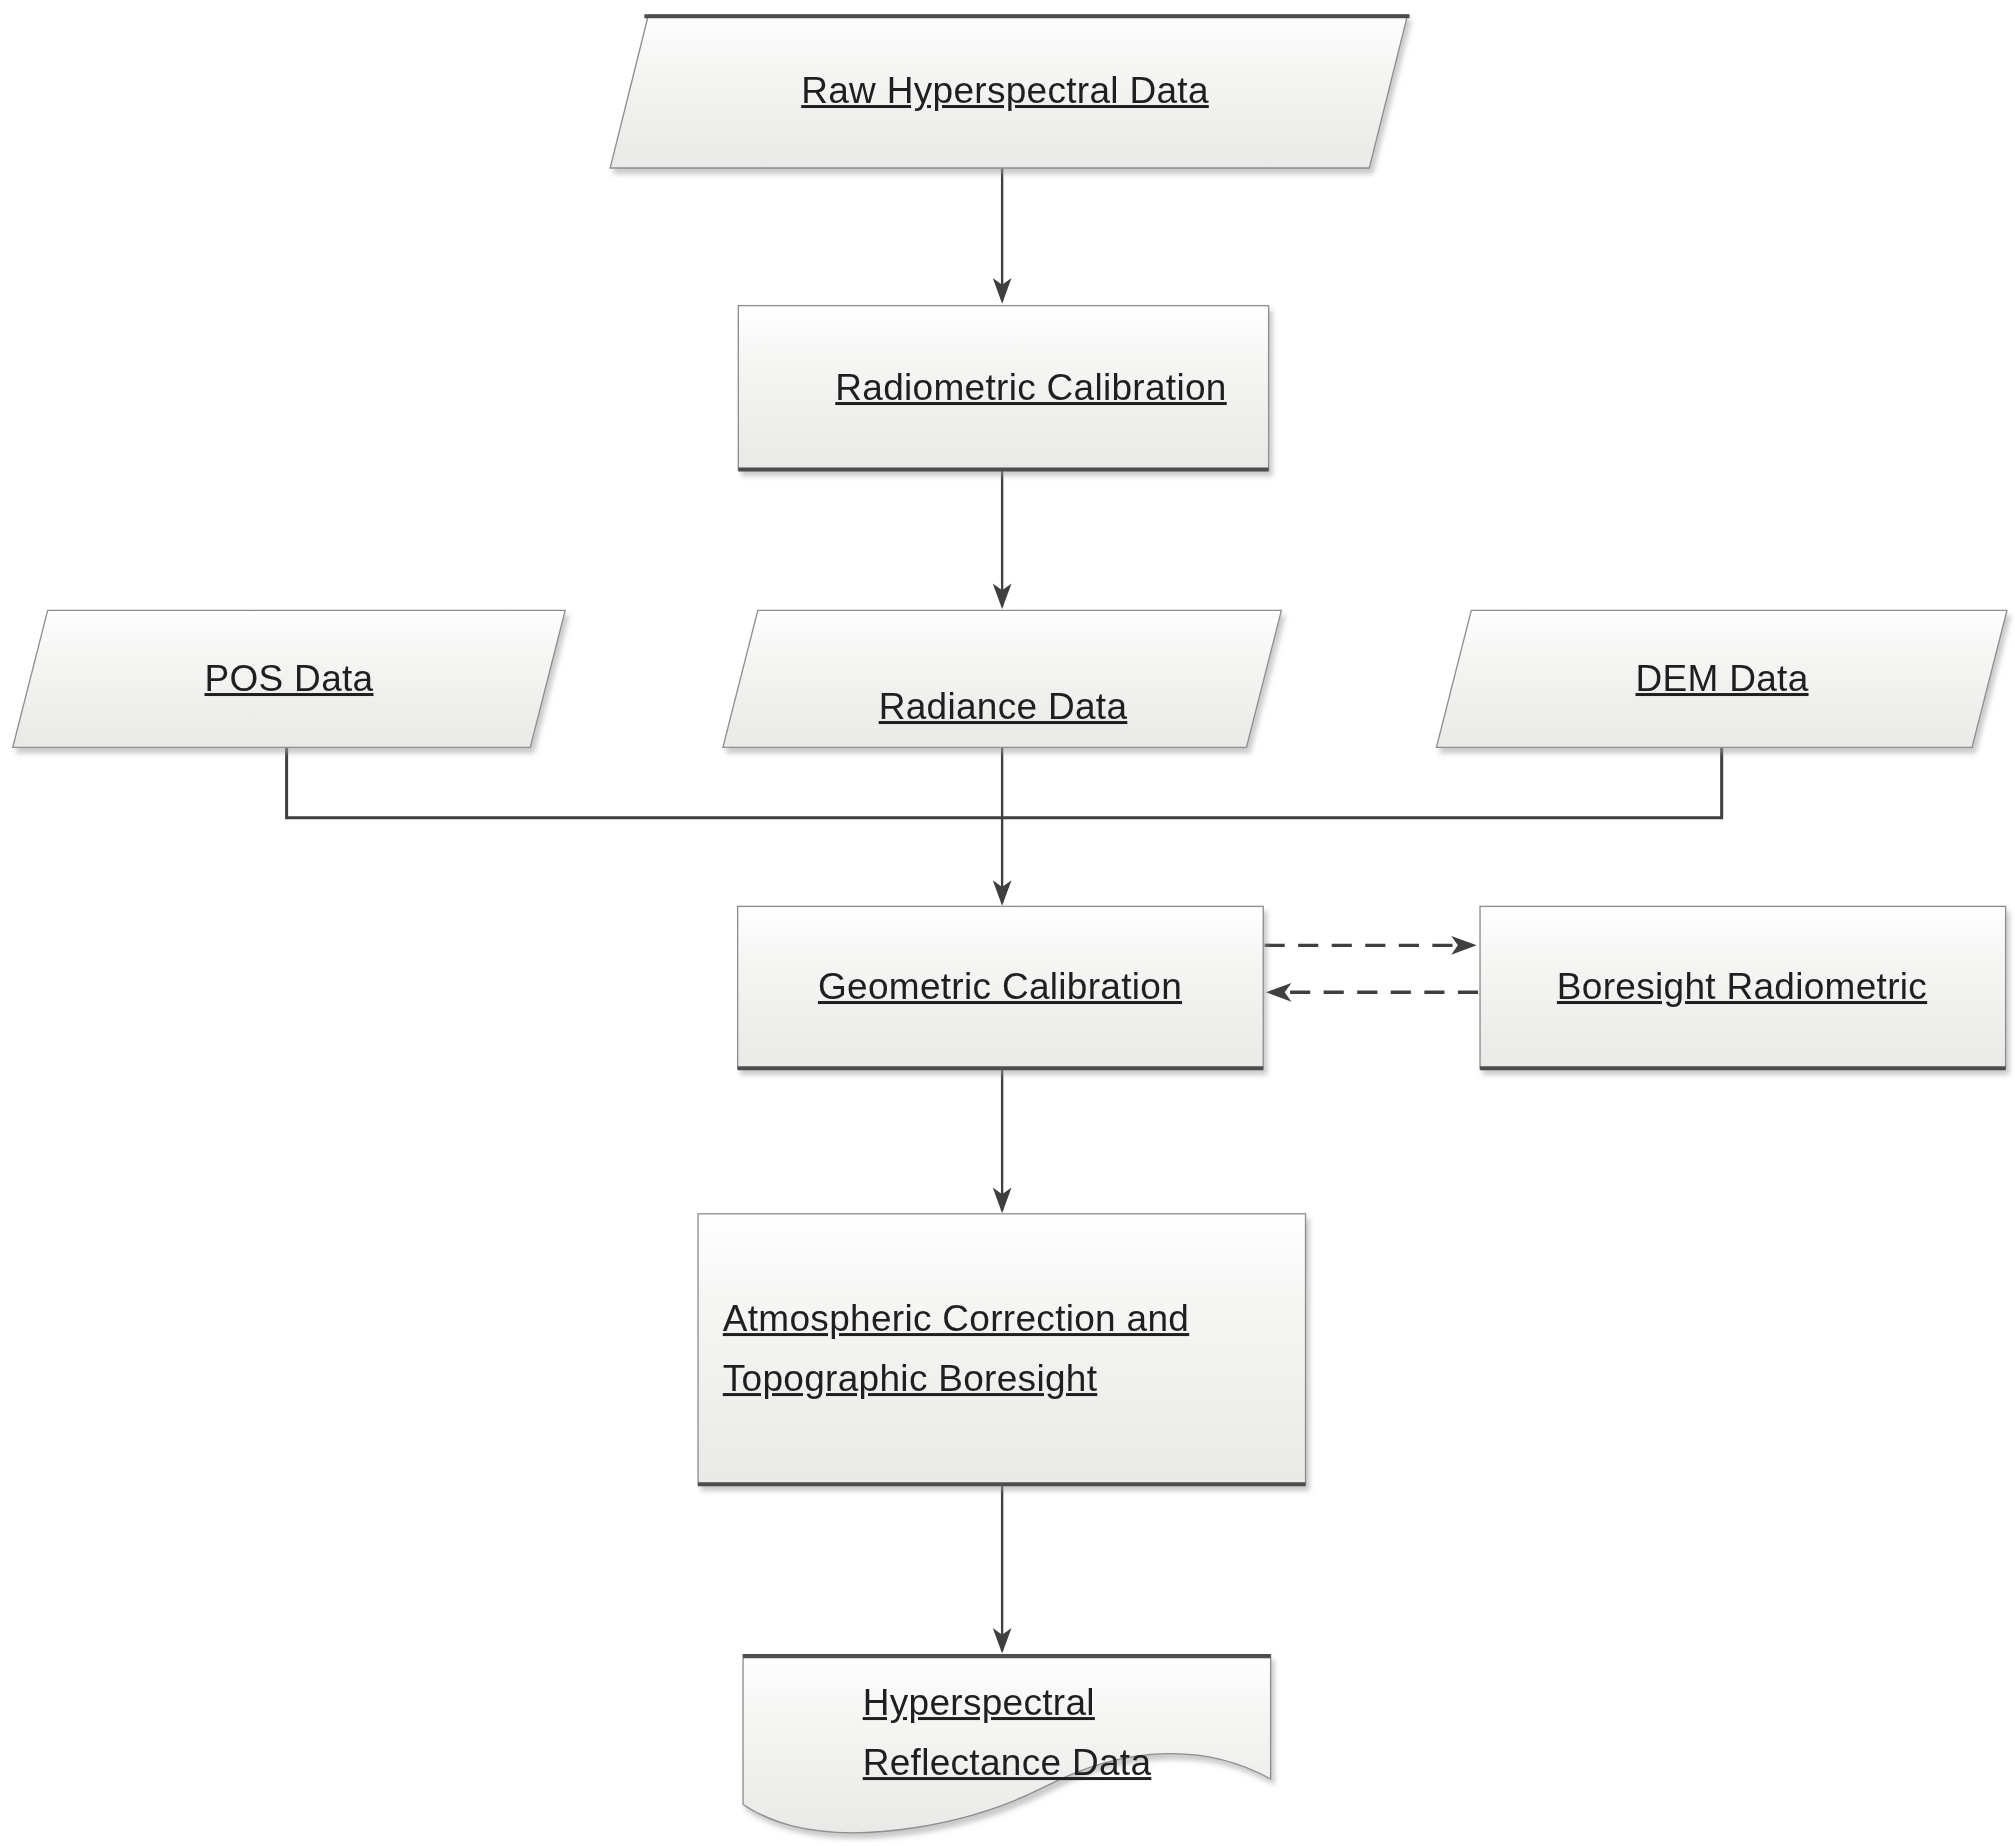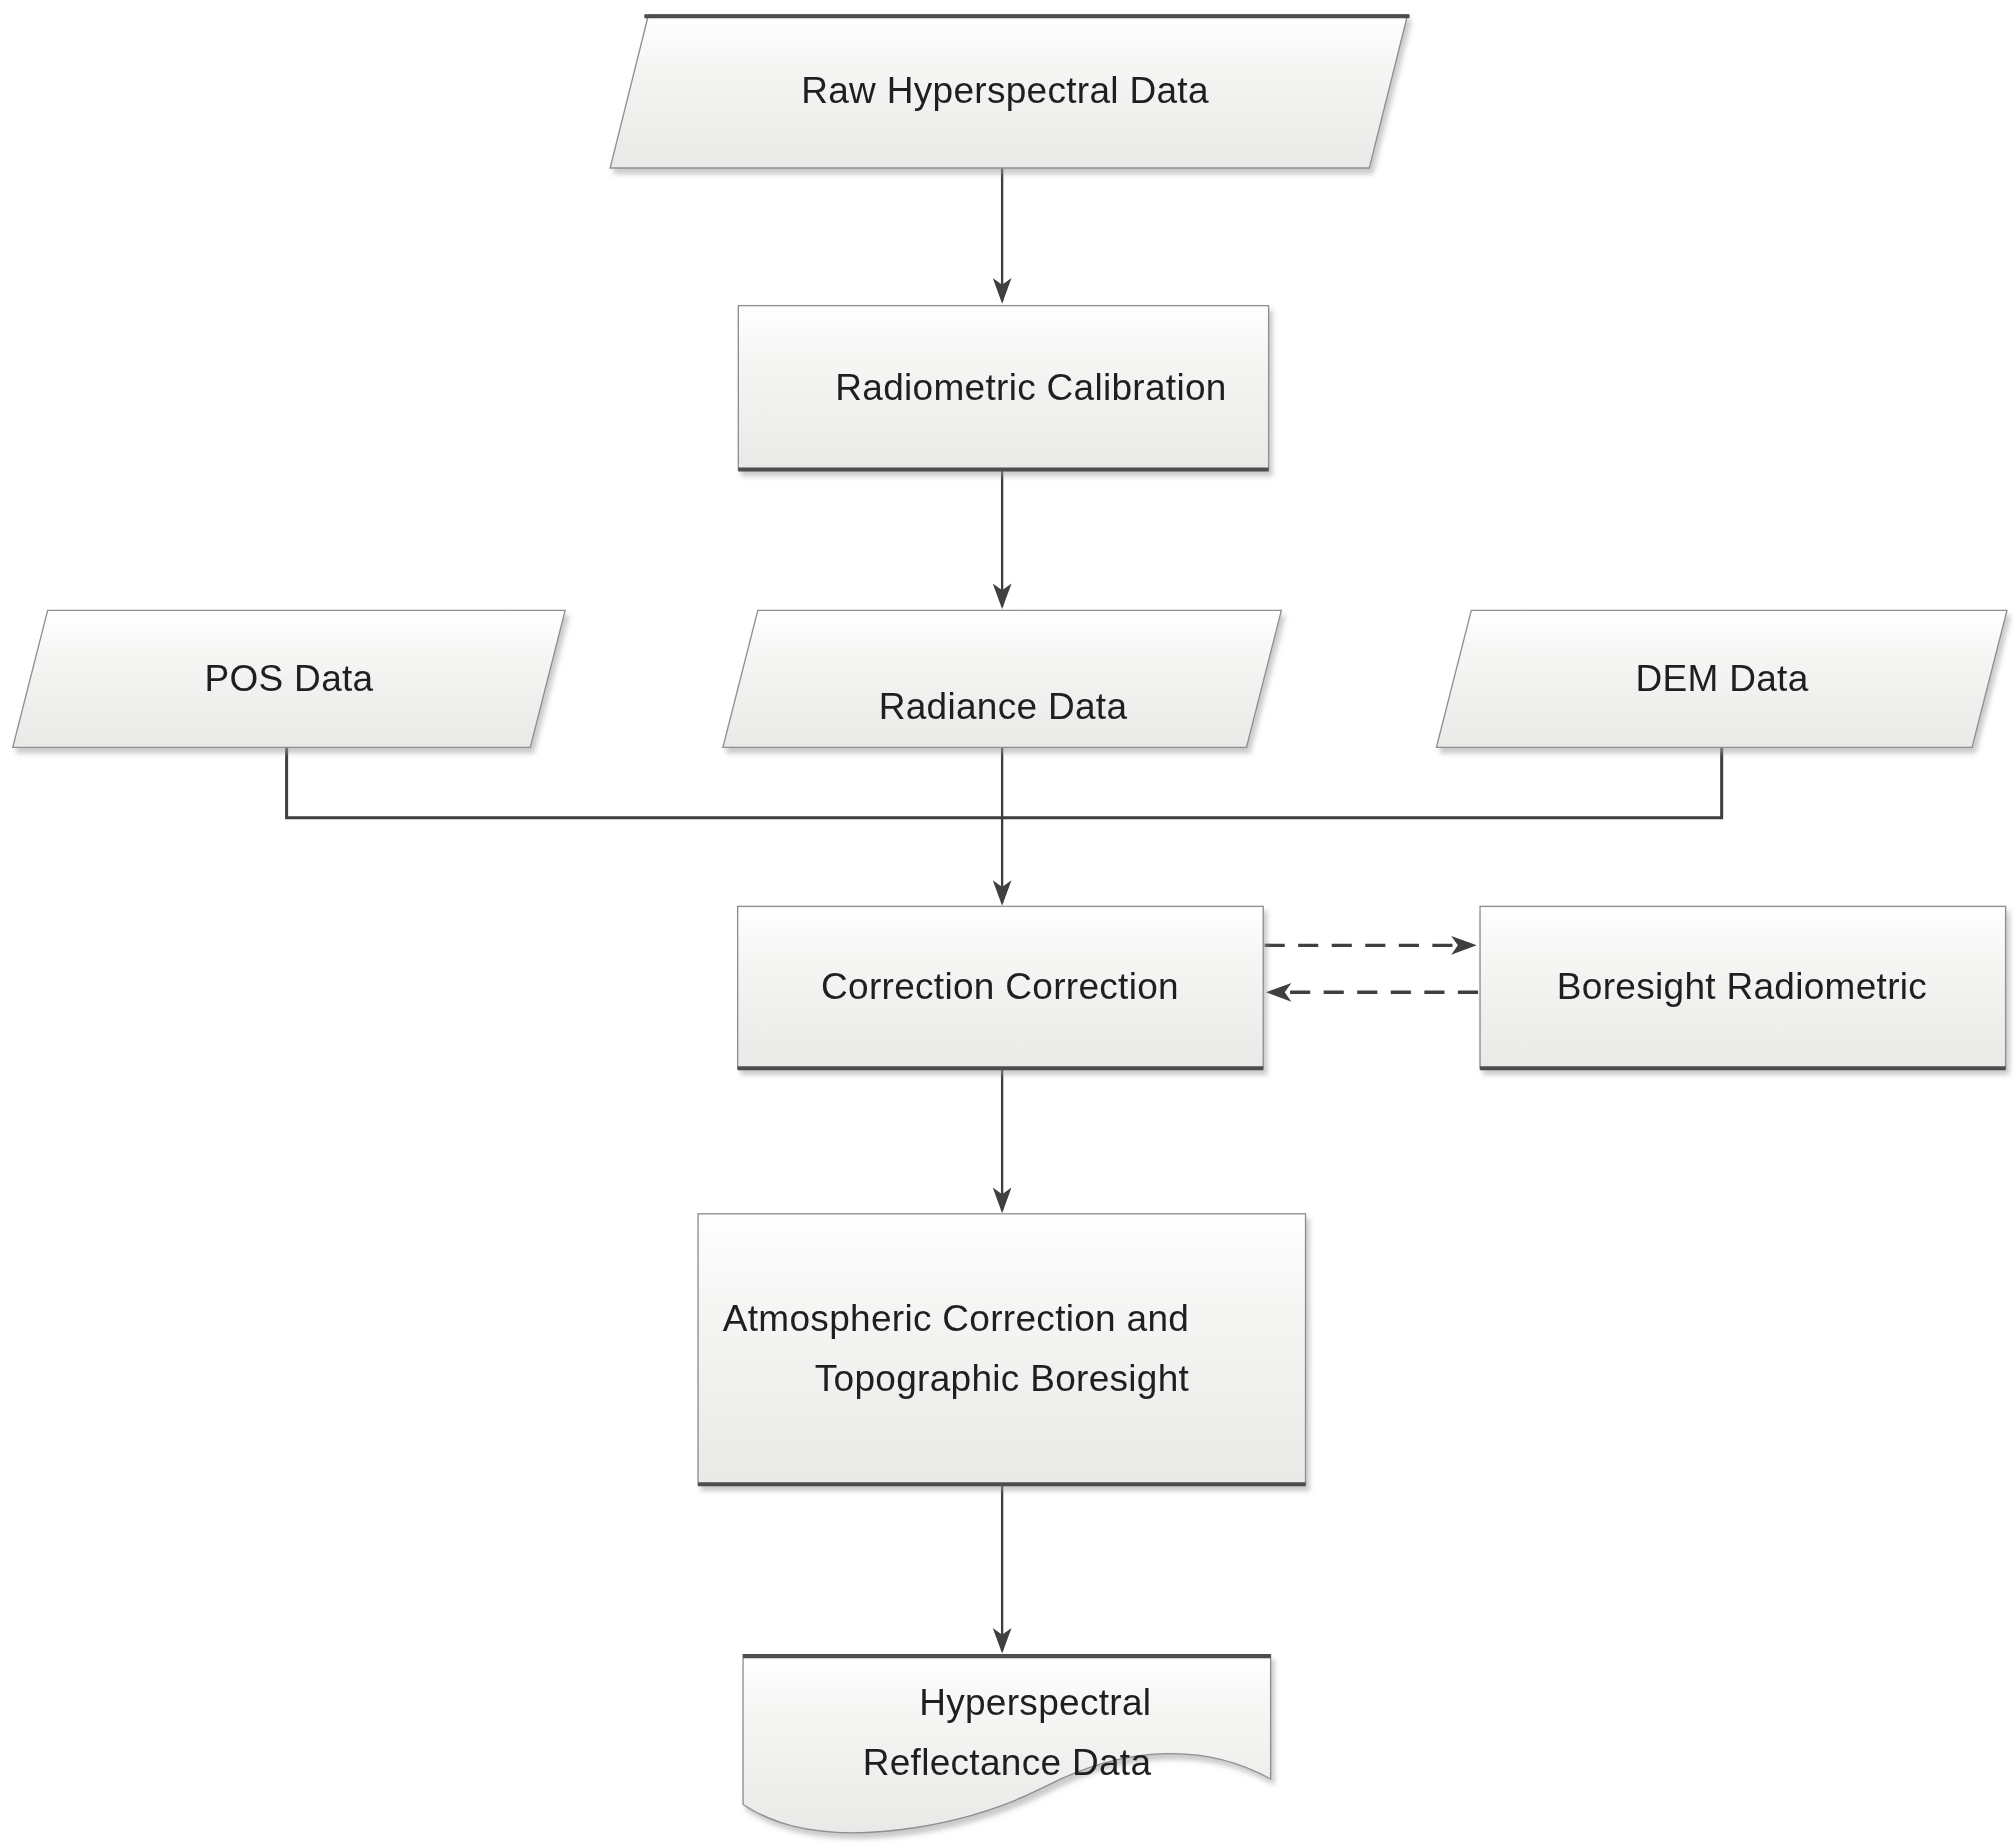--- a/index.html
+++ b/index.html
@@ -10,23 +10,24 @@
     font-family:"Liberation Sans", sans-serif;
     overflow:hidden;
   }
   .stage svg{position:absolute;left:0;top:0;}
   .node-label{
     position:absolute;
     transform:translate(-50%,-50%);
     color:#1f1f1f;
     font-size:37px;
     line-height:1.62;
-    text-align:right;
+    text-align:left;
     white-space:nowrap;
     letter-spacing:0.3px;
+    text-decoration:underline;
   }
 </style>
 </head>
 <body>
 
 <div class="stage">
 
   <svg width="2015" height="1847" viewBox="0 0 3002 2751">
     <defs>
       <linearGradient id="shapeFill" x1="0" y1="0" x2="0" y2="1">
@@ -88,21 +89,21 @@
   <div class="node-label" style="left:1005px;top:91px;">Raw Hyperspectral Data</div>
 
   <div class="node-label" style="left:1003px;top:388px;margin-left:28px;">Radiometric Calibration</div>
 
   <div class="node-label" style="left:289px;top:679px;">POS Data</div>
 
   <div class="node-label" style="left:1003px;top:707px;">Radiance Data</div>
 
   <div class="node-label" style="left:1722px;top:679px;">DEM Data</div>
 
-  <div class="node-label" style="left:1000px;top:987px;">Correction Correction</div>
+  <div class="node-label" style="left:1000px;top:987px;">Geometric Calibration</div>
 
   <div class="node-label" style="left:1742px;top:987px;">Boresight Radiometric</div>
 
   <div class="node-label" style="left:956px;top:1349px;">
     <span>Atmospheric Correction and</span><br>
     <span>Topographic Boresight</span><br>
   </div>
 
   <div class="node-label" style="left:1007px;top:1733px;">
     <span>Hyperspectral</span><br>

